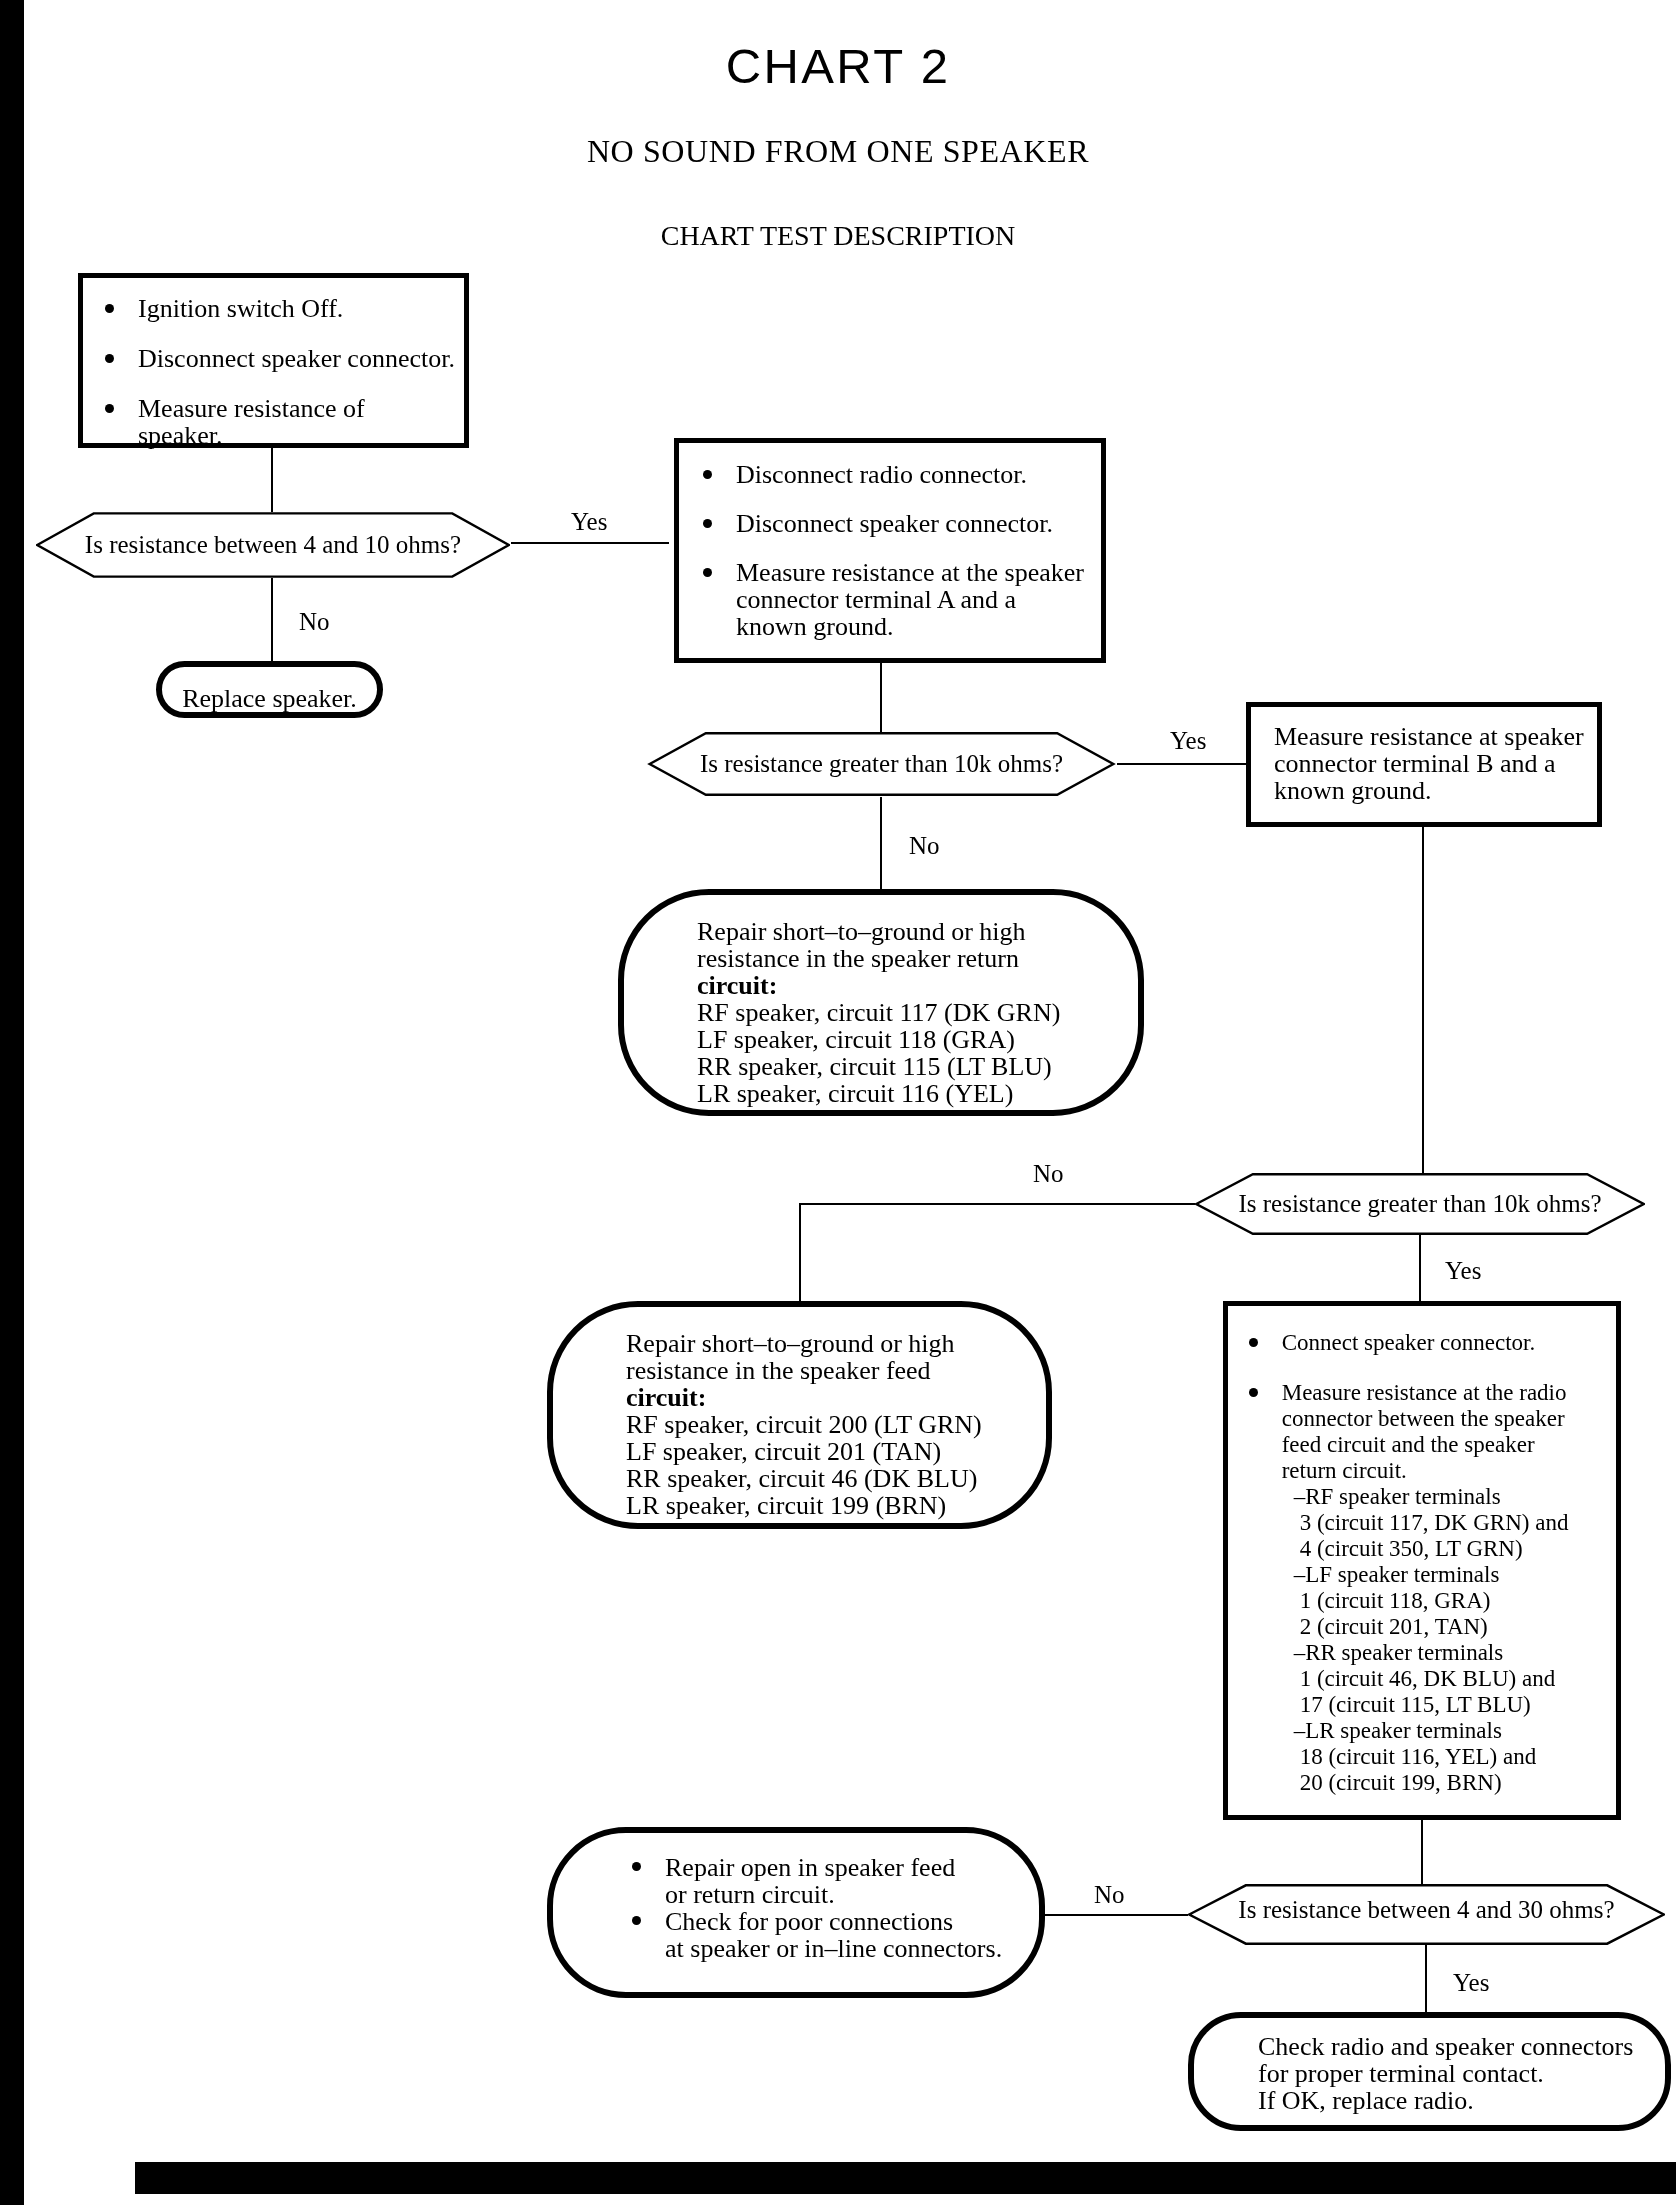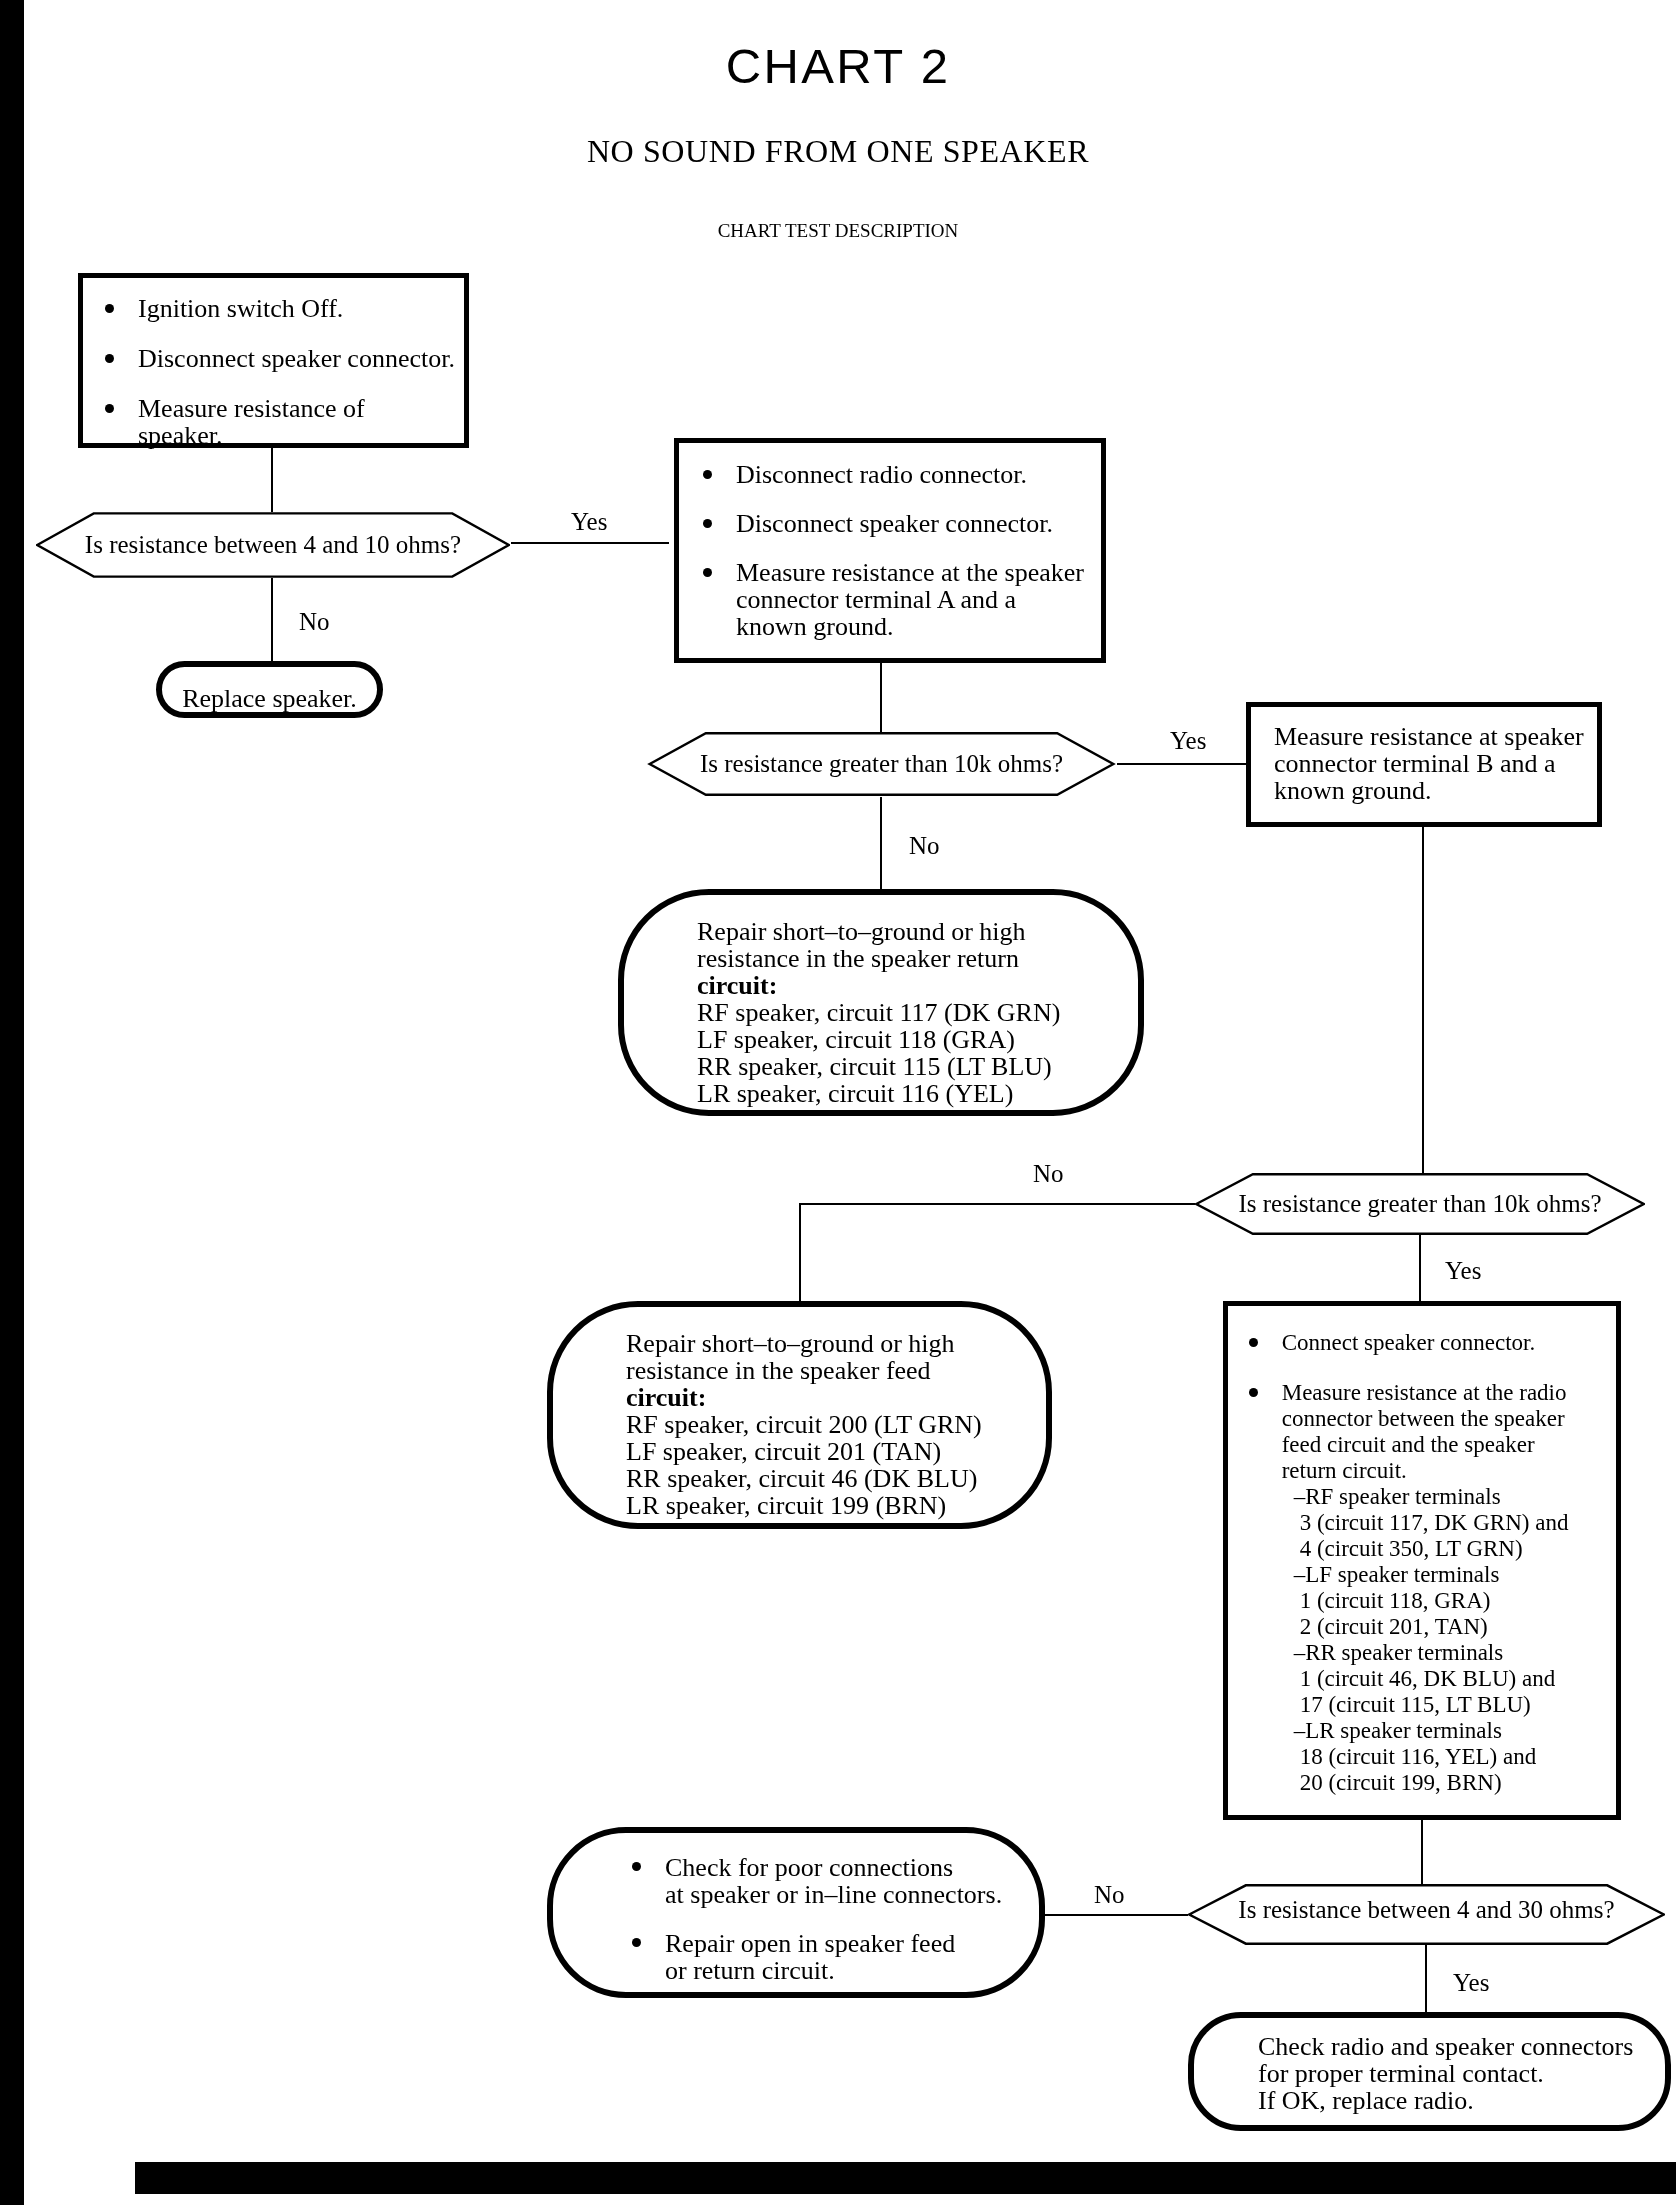--- a/index.html
+++ b/index.html
@@ -1,21 +1,21 @@
 <!DOCTYPE html>
 <html style="font-size:9.7px"><head>
 <meta charset="utf-8">
 <style>
   html,body{margin:0;padding:0;background:#fff;}
   #canvas{position:relative;width:1676px;height:2205px;background:#ffffff;
           font-family:"Liberation Serif",serif;color:#000;overflow:hidden;}
   .hdr{position:absolute;left:0;width:1676px;text-align:center;white-space:nowrap;}
   #title{top:38px;font-family:"Liberation Sans",sans-serif;font-size:49px;font-weight:normal;letter-spacing:2.4px;}
   #subtitle{top:133px;font-size:32px;letter-spacing:0.6px;}
-  #subheading{top:220px;font-size:19px;}
+  #subheading{top:220px;font-size:28px;}
 
   .rect-box{position:absolute;background:#fff;border:5.5px solid #000;box-sizing:border-box;}
   .round-box{position:absolute;background:#fff;border:6.7px solid #000;box-sizing:border-box;}
   .txt{font-size:26px;line-height:27px;}
   .bullets{display:flex;flex-direction:column;}
   .bullet-item{display:flex;align-items:flex-start;}
   .dot{flex:none;width:9px;height:9px;border-radius:50%;background:#000;margin-top:8.5px;}
   .bullet-text{margin-left:24px;}
 
   .hex{position:absolute;}
@@ -194,34 +194,34 @@
   </div>
 
   <div class="hex" style="left:1188px;top:1884px;width:477px;height:51px;">
     <svg width="477" height="61" viewBox="0 0 784 100">
       <polygon points="2,50 95,2 689,2 782,50 689,98 95,98" fill="#ffffff" stroke="#000000" stroke-width="4"></polygon>
     </svg>
     <div class="q">Is resistance between 4 and 30 ohms?</div>
   </div>
 
   <div class="round-box bullets txt" style="left:547px;top:1827px;width:498px;height:171px;border-radius:79px;padding:20.7px 18px 0 79px;">
+    <div class="bullet-item">
+      <span class="dot"></span>
+      <div class="bullet-text">
+          <div>Repair open in speaker feed</div>
+          <div>or return circuit.</div>
+        </div>
+    </div>
     <div class="bullet-item" style="margin-bottom:22px;">
       <span class="dot"></span>
       <div class="bullet-text">
           <div>Check for poor connections</div>
           <div>at speaker or in–line connectors.</div>
         </div>
     </div>
-    <div class="bullet-item">
-      <span class="dot"></span>
-      <div class="bullet-text">
-          <div>Repair open in speaker feed</div>
-          <div>or return circuit.</div>
-        </div>
-    </div>
   </div>
 
   <div class="round-box txt" style="left:1188px;top:2012px;width:483px;height:119px;border-radius:53px;padding:14.6px 15px 0 64px;line-height:27px;">
       <div>Check radio and speaker connectors</div>
       <div>for proper terminal contact.</div>
       <div>If OK, replace radio.</div>
     </div>
 
 </div>
 

